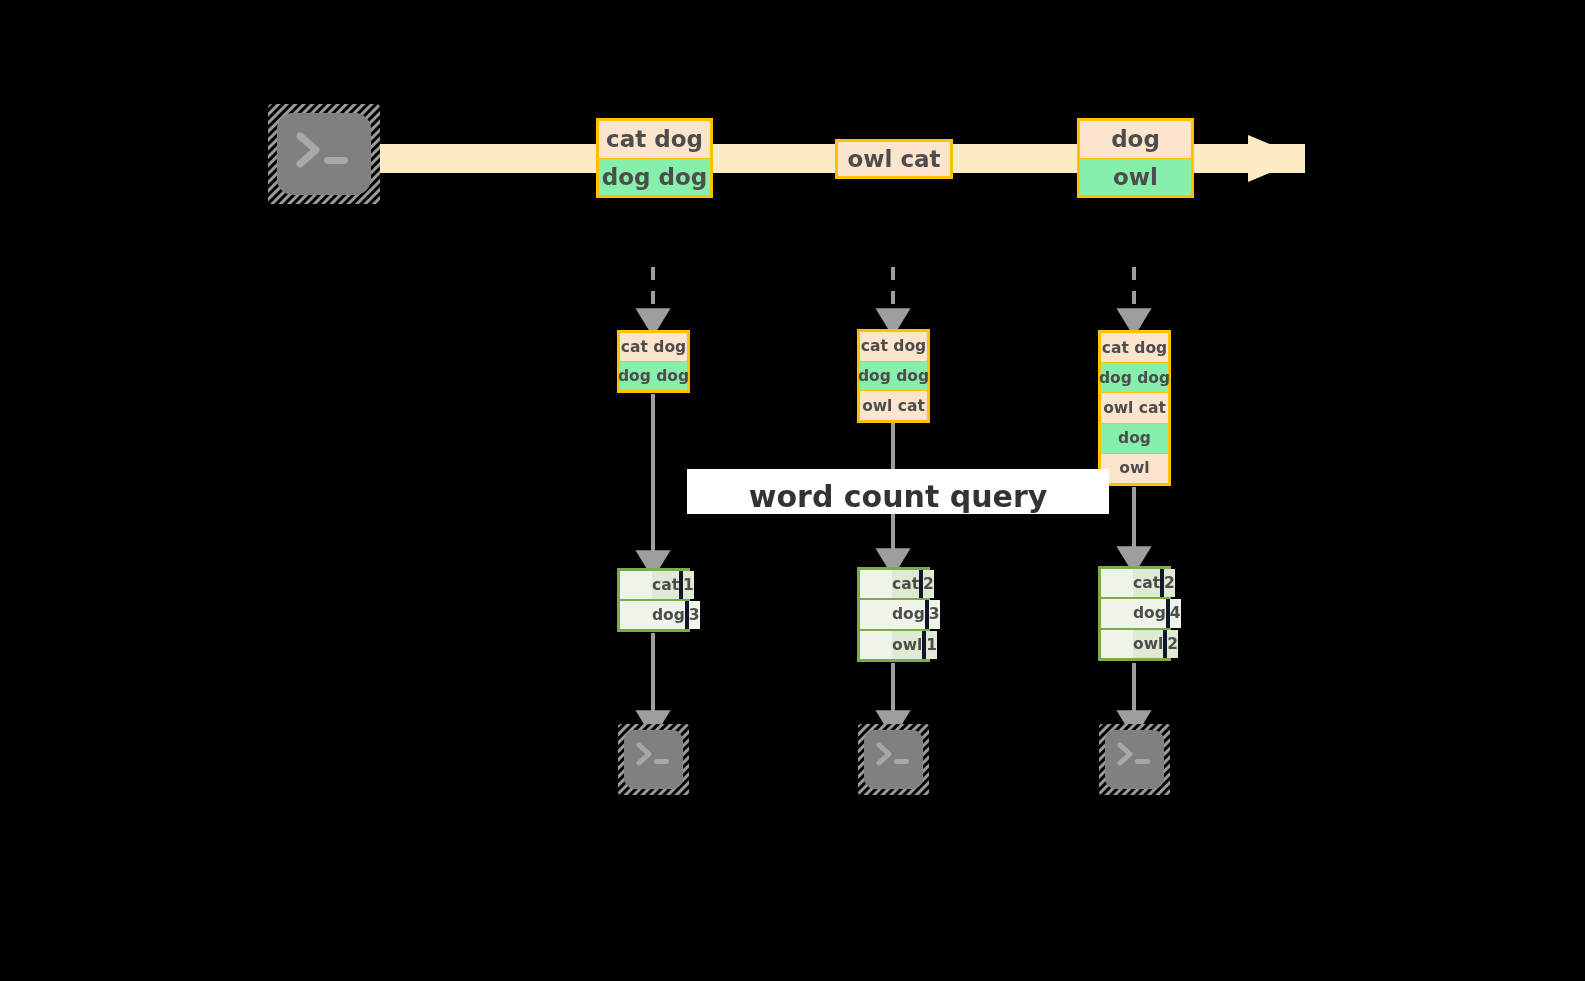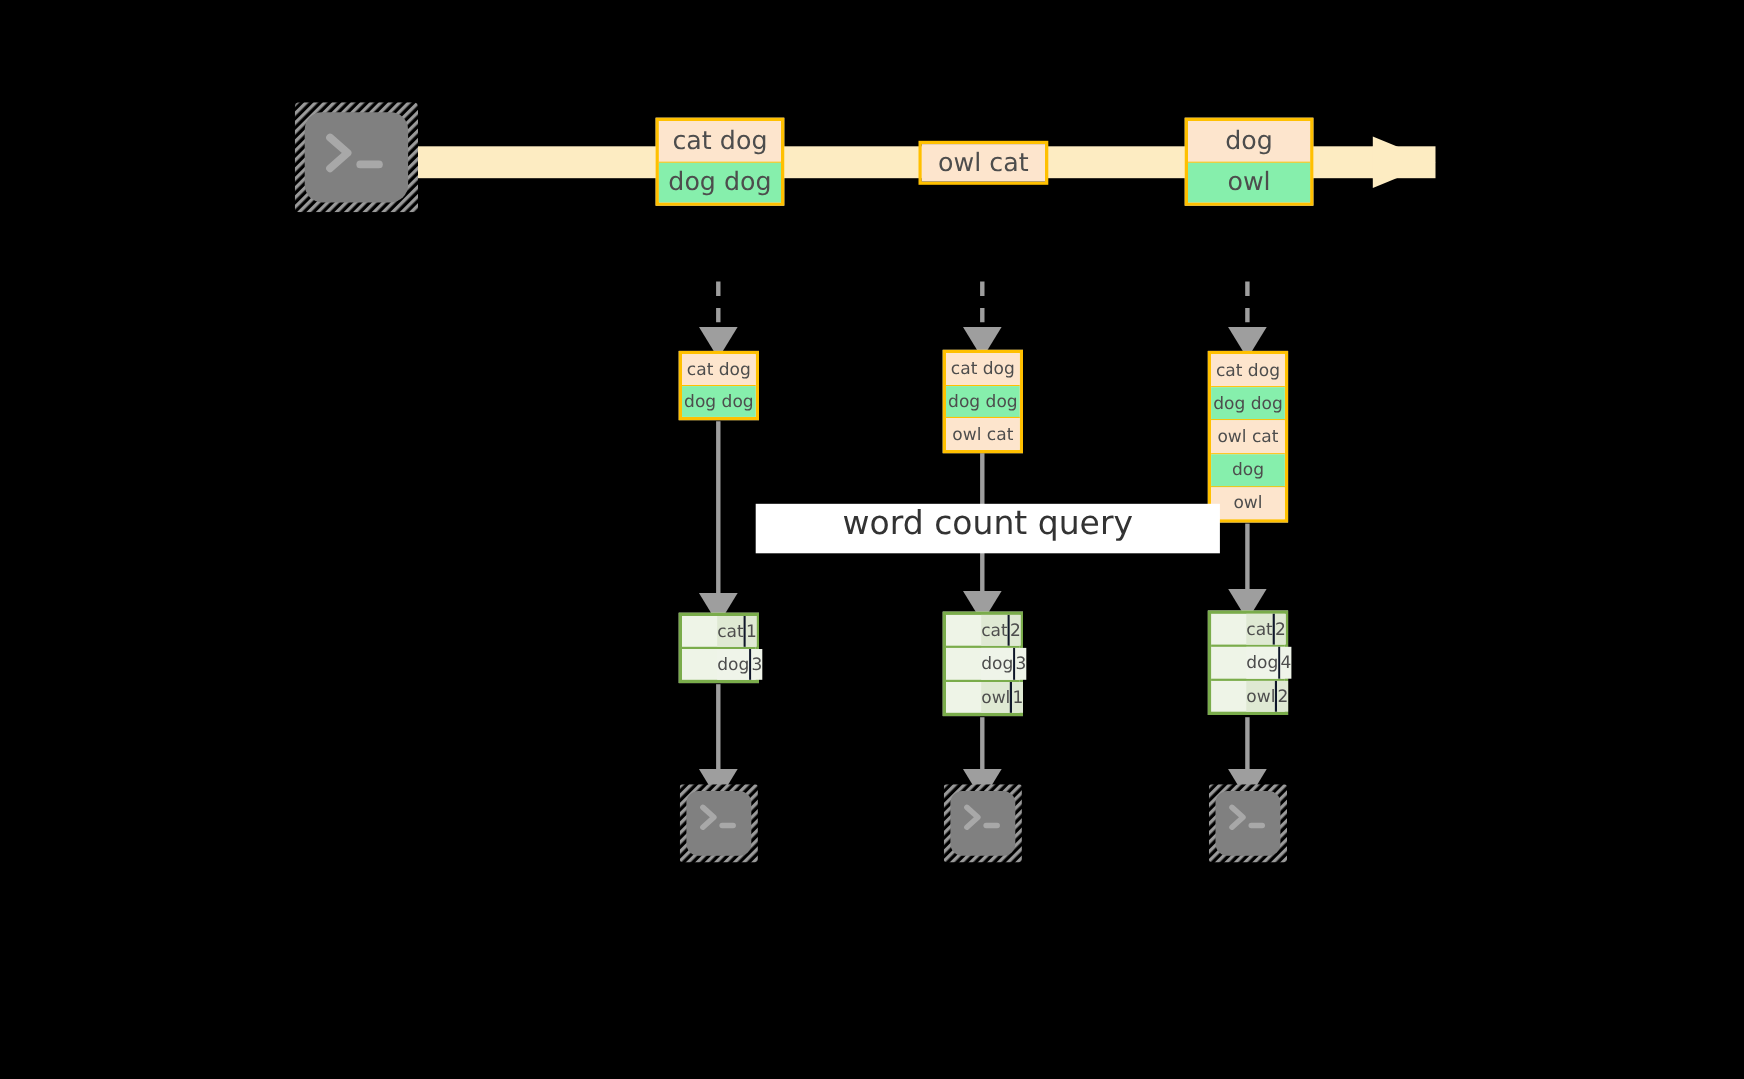--- a/index.html
+++ b/index.html
@@ -9,23 +9,24 @@
   }
   body {
     width: 1585px;
     height: 981px;
     position: relative;
     overflow: hidden;
     font-family: "DejaVu Sans", sans-serif;
   }
   .stage {
     position: absolute;
-    left: 0; top: 0;
+    left: 0; top: 11px;
     width: 1585px;
     height: 720px;
+    font-weight: bold;
   }
   svg.layer {
     position: absolute;
     left: 0; top: 0;
     width: 1585px;
     height: 981px;
     overflow: visible;
   }
 
   
@@ -74,37 +75,37 @@
   .grow:last-child { border-bottom: none; }
   .gcell {
     box-sizing: border-box;
     display: flex;
     align-items: center;
     justify-content: center;
     color: #4d4d4d;
     font-size: 15.5px;
     white-space: nowrap;
   }
-  .gcell.word { width: 62%; border-right: 2px solid #0f172a; margin-left: 32px; }
+  .gcell.word { width: 62%; border-right: 4px solid #0f172a; margin-left: 32px; }
   .gcell.count { width: 38%; }
   .grow.dark .gcell { background: #dfe9d3; }
   .grow.light .gcell { background: #eff4e9; }
 
   
   .term {
     position: absolute;
   }
   .term svg { display: block; }
 
   
   .banner {
     position: absolute;
     background: #ffffff;
     display: flex;
-    align-items: flex-start;
+    align-items: flex-end;
     justify-content: center;
     color: #333333;
     font-size: 30px;
     white-space: nowrap;
   }
 </style>
 </head>
 <body>
 
 <div class="stage">

